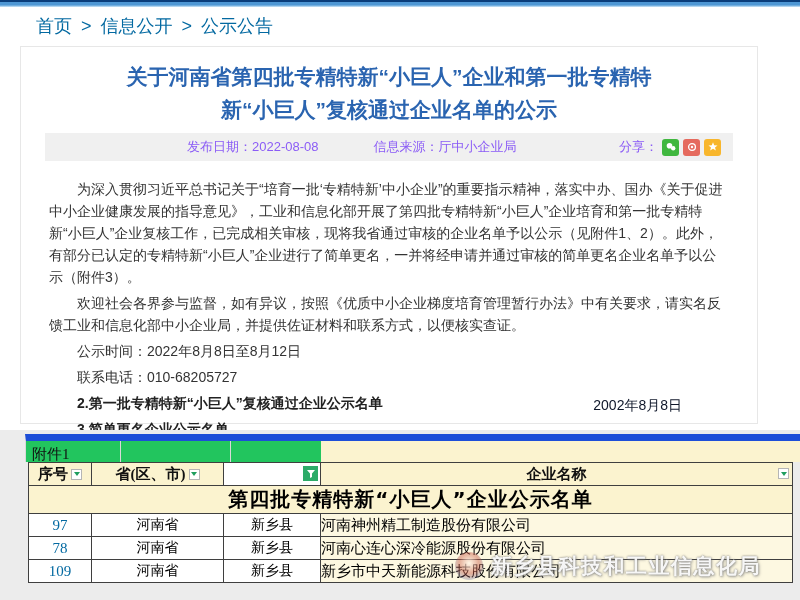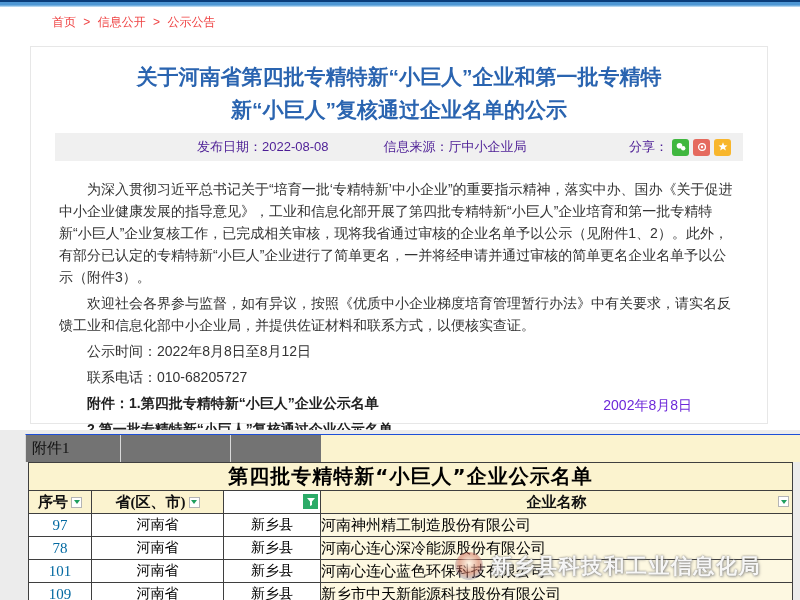--- a/index.html
+++ b/index.html
@@ -2,47 +2,47 @@
 <html><head>
 <meta charset="utf-8">
 <style>
   html,body{margin:0;padding:0;}
   body{width:800px;height:600px;position:relative;overflow:hidden;background:#fff;
        font-family:"Liberation Sans","DejaVu Sans",sans-serif;}
   
   .topbar{position:absolute;left:0;top:0;width:800px;height:7px;
           background:linear-gradient(#0a3d7a 0 35%,#4e97d4 35% 70%,#cfe8f8 100%);}
   
-  .breadcrumb{position:absolute;left:36px;top:14px;font-size:12px;color:#ef4444;margin-left:16px;}
+  .breadcrumb{position:absolute;left:36px;top:14px;font-size:18px;color:#0369a1;}
   .breadcrumb span{margin-right:4px;}
   .crumb{cursor:pointer;}
   
-  .card{position:absolute;left:30px;top:46px;width:738px;height:378px;
+  .card{position:absolute;left:20px;top:46px;width:738px;height:378px;
         background:#fff;border:1px solid #e7e7e7;box-sizing:border-box;}
   .title{margin:13px auto 0;max-width:545px;text-align:center;font-size:21px;
          line-height:33px;color:#2a64b0;font-weight:600;}
   .meta{position:absolute;left:24px;top:86px;width:688px;height:28px;background:#f0f0f0;
-        display:flex;align-items:center;font-size:13px;color:#4c1d95;}
+        display:flex;align-items:center;font-size:13px;color:#8b5cf6;}
   .meta .m-date{margin-left:142px;}
   .meta .m-source{margin-left:55px;}
   .share{margin-left:auto;margin-right:12px;display:flex;align-items:center;gap:4px;text-align:center;}
   .share-btn{width:17px;height:17px;border-radius:3px;display:flex;align-items:center;
              justify-content:center;cursor:pointer;}
   .share-wechat{background:#40b73f;} .share-weibo{background:#e56a5e;} .share-qzone{background:#f8b62c;}
   
   .body-text{position:absolute;left:24px;top:127px;width:688px;font-size:14px;
              line-height:22px;color:#333;}
   .body-text p{margin:4px;text-indent:2em;}
   .att-line{font-weight:bold;color:#222;}
   .att-sub{text-indent:4.6em;}
-  .sign-date{position:absolute;right:75px;top:350px;font-size:14px;color:#6d28d9;}
+  .sign-date{position:absolute;right:75px;top:350px;font-size:14px;color:#0f172a;}
   
   .sheet-section{position:absolute;left:0;top:430px;width:800px;height:170px;background:#ececec;}
-  .annex-row{position:absolute;left:25px;top:4px;width:775px;height:28px;background:#737373;
-             border-top:1px solid #1d4ed8;border-left:1px solid #d9d9d9;box-sizing:border-box;}
+  .annex-row{position:absolute;left:25px;top:4px;width:775px;height:28px;background:#22c55e;
+             border-top:7px solid #1d4ed8;border-left:1px solid #d9d9d9;box-sizing:border-box;}
   .annex-label{position:absolute;left:6px;top:0;line-height:27px;font-size:15px;color:#111;
                font-family:"Liberation Serif","DejaVu Serif",serif;}
   .gridline-v{position:absolute;top:0;bottom:0;width:1px;background:#d9d9d9;}
   .annex-yellow{position:absolute;left:295px;top:0;bottom:0;width:480px;background:#fbf3cf;}
   
   table.xls{position:absolute;left:28px;top:32px;width:765px;border-collapse:collapse;
             table-layout:fixed;font-family:"Liberation Serif","DejaVu Serif",serif;}
   table.xls td,table.xls th{border:1px solid #3f3f3f;padding:0;vertical-align:middle;
             overflow:hidden;white-space:nowrap;}
   .t-title{height:26px;background:#fbf3cf;text-align:center;font-weight:bold;font-size:20px;
@@ -107,21 +107,20 @@
           </svg>
       </span>
     </span>
   </div>
 
   <div class="body-text">
     <p>为深入贯彻习近平总书记关于“培育一批‘专精特新’中小企业”的重要指示精神，落实中办、国办《关于促进中小企业健康发展的指导意见》，工业和信息化部开展了第四批专精特新“小巨人”企业培育和第一批专精特新“小巨人”企业复核工作，已完成相关审核，现将我省通过审核的企业名单予以公示（见附件1、2）。此外，有部分已认定的专精特新“小巨人”企业进行了简单更名，一并将经申请并通过审核的简单更名企业名单予以公示（附件3）。</p>
     <p>欢迎社会各界参与监督，如有异议，按照《优质中小企业梯度培育管理暂行办法》中有关要求，请实名反馈工业和信息化部中小企业局，并提供佐证材料和联系方式，以便核实查证。</p>
     <p>公示时间：2022年8月8日至8月12日</p>
     <p>联系电话：010-68205727</p>
-    <p class="att-line"><span>附件：</span><span>1.第四批专精特新“小巨人”企业公示名单</span></p>
     <p class="att-line att-sub">2.第一批专精特新“小巨人”复核通过企业公示名单</p>
     <p class="att-line att-sub">3.简单更名企业公示名单</p>
   </div>
 
   <div class="sign-date">2002年8月8日</div>
 </div>
 
 <div class="sheet-section">
   <div class="annex-row">
     <span class="annex-label">附件1</span>
@@ -132,23 +131,20 @@
 
   <table class="xls">
     <colgroup>
         <col style="width:63px">
         <col style="width:132px">
         <col style="width:97px">
         <col>
       </colgroup>
     <tbody>
         <tr>
-          <td class="t-title" colspan="4">第四批专精特新“小巨人”企业公示名单</td>
-        </tr>
-    <tr>
       <th class="hdr">
         <span class="hdr-inner">
               <span>序号</span>
               <span class="arrow-box">
                 <span class="arrow-tri"></span>
               </span>
             </span>
       </th>
       <th class="hdr">
         <span class="hdr-inner">
@@ -167,38 +163,35 @@
         </span>
       </th>
       <th class="hdr">
         <span>企业名称</span>
         <span class="arrow-box arrow-abs">
               <span class="arrow-tri"></span>
             </span>
       </th>
     </tr>
     <tr>
+          <td class="t-title" colspan="4">第四批专精特新“小巨人”企业公示名单</td>
+        </tr>
+    <tr>
       <td class="c-num">97</td>
       <td class="c-mid">河南省</td>
       <td class="c-mid">新乡县</td>
       <td class="c-name">河南神州精工制造股份有限公司</td>
     </tr>
     <tr>
       <td class="c-num">78</td>
       <td class="c-mid">河南省</td>
       <td class="c-mid">新乡县</td>
       <td class="c-name">河南心连心深冷能源股份有限公司</td>
     </tr>
     <tr>
-      <td class="c-num">101</td>
-      <td class="c-mid">河南省</td>
-      <td class="c-mid">新乡县</td>
-      <td class="c-name">河南心连心蓝色环保科技有限公司</td>
-    </tr>
-    <tr>
       <td class="c-num">109</td>
       <td class="c-mid">河南省</td>
       <td class="c-mid">新乡县</td>
       <td class="c-name">新乡市中天新能源科技股份有限公司</td>
     </tr>
   </tbody>
     </table>
 
   <div class="watermark">
     <span class="wm-emblem"></span>

